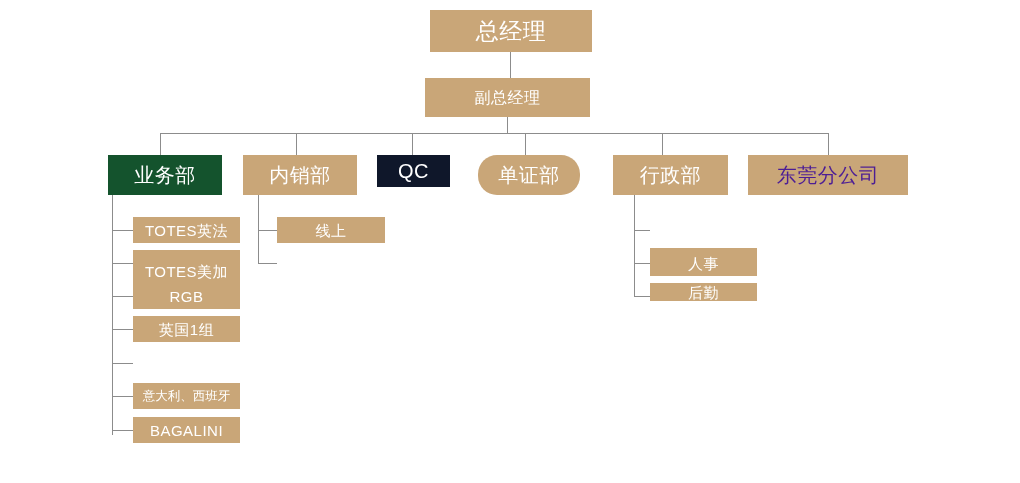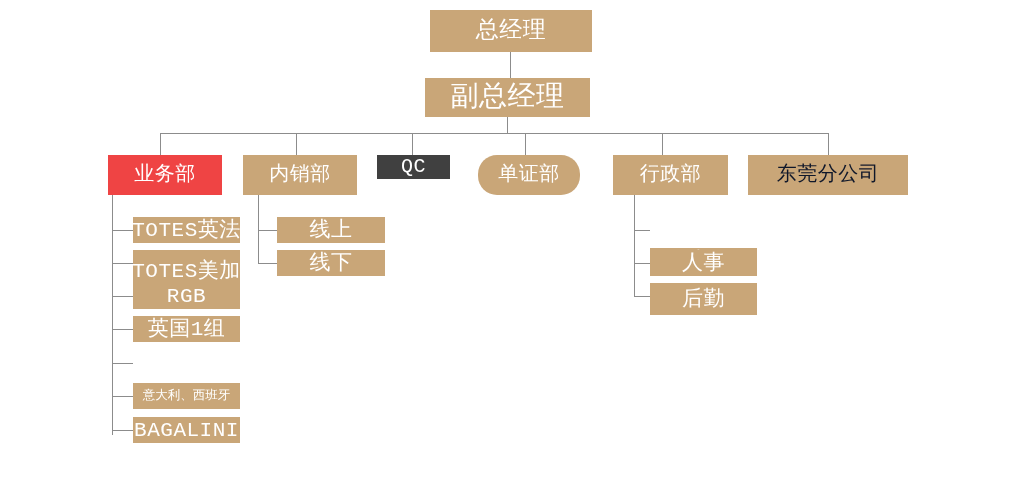--- a/index.html
+++ b/index.html
@@ -5,41 +5,41 @@
   html, body {
     margin: 0;
     padding: 0;
     background: #ffffff;
   }
   #chart-root {
     position: relative;
     width: 1020px;
     height: 483px;
     background: #ffffff;
-    font-family: Liberation Mono, monospace;
+    font-family: Liberation Sans, sans-serif;
     overflow: hidden;
   }
   .node {
     position: absolute;
     box-sizing: border-box;
     background: #c9a678;
     color: #ffffff;
     display: flex;
     align-items: center;
     justify-content: center;
     text-align: center;
     line-height: 1;
     white-space: nowrap;
     letter-spacing: 0.5px;
     z-index: 2;
   }
   .node.lvl0 { font-size: 23px; }
-  .node.lvl1 { font-size: 28px; }
+  .node.lvl1 { font-size: 16px; }
   .node.lvl2 { font-size: 20px; }
-  .node.lvl3 { font-size: 21px; }
+  .node.lvl3 { font-size: 15px; }
   .node.lvl3.small { font-size: 12.5px; letter-spacing: 0px; }
   .conn {
     position: absolute;
     background: #8c8c8c;
     z-index: 1;
   }
   .conn.v { width: 1px; }
   .conn.h { height: 1px; }
 </style>
 </head>
@@ -65,30 +65,29 @@
     <div class="conn h" style="left: 112px; top: 430px; background: rgb(140, 140, 140); width: 21px;"></div>
     <div class="conn v" style="left: 258px; top: 195px; background: rgb(140, 140, 140); height: 68px;"></div>
     <div class="conn h" style="left: 258px; top: 230px; background: rgb(140, 140, 140); width: 19px;"></div>
     <div class="conn h" style="left: 258px; top: 263px; background: rgb(140, 140, 140); width: 19px;"></div>
     <div class="conn v" style="left: 634px; top: 195px; background: rgb(140, 140, 140); height: 101px;"></div>
     <div class="conn h" style="left: 634px; top: 230px; background: rgb(140, 140, 140); width: 16px;"></div>
     <div class="conn h" style="left: 634px; top: 263px; background: rgb(140, 140, 140); width: 16px;"></div>
     <div class="conn h" style="left: 634px; top: 296px; background: rgb(140, 140, 140); width: 16px;"></div>
     <div class="node lvl0" style="left: 430px; top: 10px; width: 162px; height: 42px; background: rgb(201, 166, 120); color: rgb(255, 255, 255);">总经理</div>
     <div class="node lvl1" style="left: 425px; top: 78px; width: 165px; height: 39px; background: rgb(201, 166, 120); color: rgb(255, 255, 255);">副总经理</div>
-    <div class="node lvl2" style="left: 108px; top: 155px; width: 114px; height: 40px; background: #ef4444; color: rgb(255, 255, 255);">业务部</div>
+    <div class="node lvl2" style="left: 108px; top: 155px; width: 114px; height: 40px; background: #14532d; color: rgb(255, 255, 255);">业务部</div>
     <div class="node lvl2" style="left: 243px; top: 155px; width: 114px; height: 40px; background: rgb(201, 166, 120); color: rgb(255, 255, 255);">内销部</div>
-    <div class="node lvl2" style="left: 377px; top: 155px; width: 73px; height: 24px; background: #404040; color: rgb(255, 255, 255);">QC</div>
+    <div class="node lvl2" style="left: 377px; top: 155px; width: 73px; height: 32px; background: #0f172a; color: rgb(255, 255, 255);">QC</div>
     <div class="node lvl2" style="left: 478px; top: 155px; width: 102px; height: 40px; background: rgb(201, 166, 120); color: rgb(255, 255, 255); border-radius: 19px;">单证部</div>
     <div class="node lvl2" style="left: 613px; top: 155px; width: 115px; height: 40px; background: rgb(201, 166, 120); color: rgb(255, 255, 255);">行政部</div>
-    <div class="node lvl2" style="left: 748px; top: 155px; width: 160px; height: 40px; background: rgb(201, 166, 120); color: #0f172a;">东莞分公司</div>
+    <div class="node lvl2" style="left: 748px; top: 155px; width: 160px; height: 40px; background: rgb(201, 166, 120); color: #4c1d95;">东莞分公司</div>
     <div class="node lvl3" style="left: 133px; top: 217px; width: 107px; height: 26px; background: rgb(201, 166, 120); color: rgb(255, 255, 255);">TOTES英法</div>
     <div class="node lvl3" style="left: 133px; top: 250px; width: 107px; height: 42px; background: rgb(201, 166, 120); color: rgb(255, 255, 255);">TOTES美加</div>
     <div class="node lvl3" style="left: 133px; top: 283px; width: 107px; height: 26px; background: rgb(201, 166, 120); color: rgb(255, 255, 255);">RGB</div>
     <div class="node lvl3" style="left: 133px; top: 316px; width: 107px; height: 26px; background: rgb(201, 166, 120); color: rgb(255, 255, 255);">英国1组</div>
     <div class="node lvl3 small" style="left: 133px; top: 383px; width: 107px; height: 26px; background: rgb(201, 166, 120); color: rgb(255, 255, 255);">意大利、西班牙</div>
     <div class="node lvl3" style="left: 133px; top: 417px; width: 107px; height: 26px; background: rgb(201, 166, 120); color: rgb(255, 255, 255);">BAGALINI</div>
     <div class="node lvl3" style="left: 277px; top: 217px; width: 108px; height: 26px; background: rgb(201, 166, 120); color: rgb(255, 255, 255);">线上</div>
-    <div class="node lvl3" style="left: 277px; top: 250px; width: 108px; height: 26px; background: rgb(201, 166, 120); color: rgb(255, 255, 255);">线下</div>
     <div class="node lvl3" style="left: 650px; top: 217px; width: 107px; height: 26px; background: rgb(201, 166, 120); color: rgb(255, 255, 255); margin-top: 31px;">财务</div>
     <div class="node lvl3" style="left: 650px; top: 250px; width: 107px; height: 26px; background: rgb(201, 166, 120); color: rgb(255, 255, 255);">人事</div>
-    <div class="node lvl3" style="left: 650px; top: 283px; width: 107px; height: 32px; background: rgb(201, 166, 120); color: rgb(255, 255, 255);">后勤</div>
+    <div class="node lvl3" style="left: 650px; top: 283px; width: 107px; height: 18px; background: rgb(201, 166, 120); color: rgb(255, 255, 255);">后勤</div>
   </div>
 
 </body></html>

